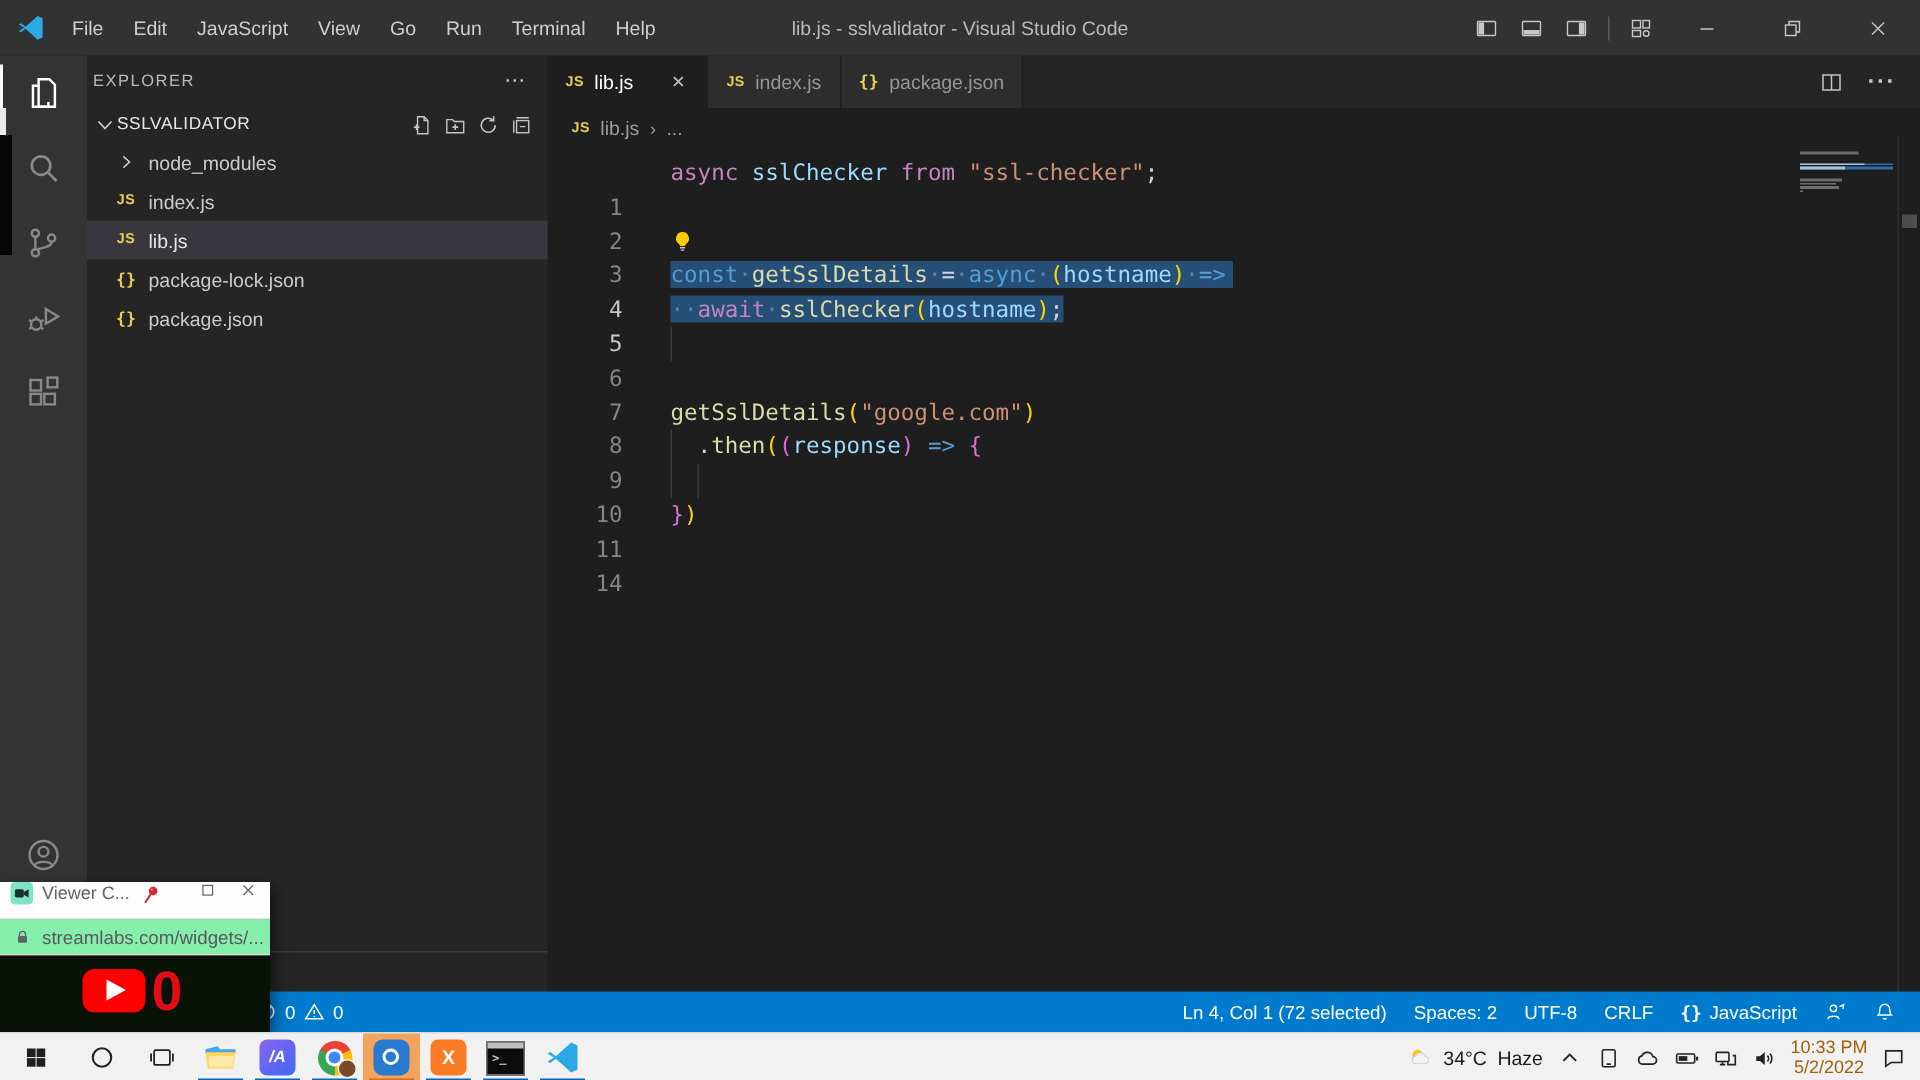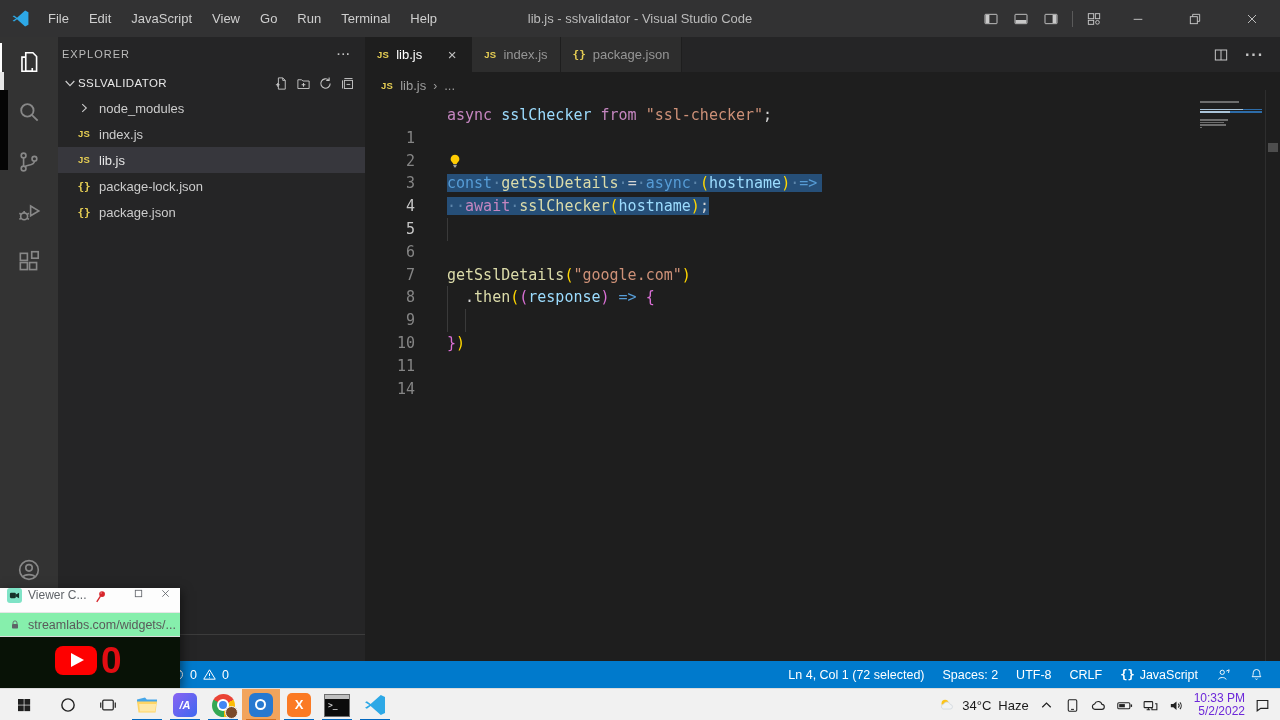--- a/index.html
+++ b/index.html
@@ -145,21 +145,21 @@
   .sl-ic::after{content:"";position:absolute;left:6px;top:6px;width:7px;height:7px;border:2.5px solid #fff;border-radius:50%}
   .xp-ic{width:24px;height:24px;border-radius:5px;background:#fb7a24;color:#fff;
     font:700 13px/24px "Liberation Sans",sans-serif;text-align:center}
   .term-ic{width:24px;height:21px;background:#0c0c0c;border:1px solid #6d6d6d;position:relative}
   .term-ic .term-bar{position:absolute;top:0;left:0;right:0;height:4px;background:#bfbfbf}
   .term-ic .term-txt{position:absolute;top:7px;left:3px;color:#ccc;font:700 8px/1 "DejaVu Sans Mono",monospace}
   .tray{margin-left:auto;display:flex;align-items:center;gap:9px;padding-right:9px}
   .tray .icn svg{width:17px;height:17px}
   .weather{display:flex;align-items:center;gap:7px;font-size:13px;color:#1b1b1b}
   .weather svg{width:20px;height:20px}
-  .clock{font-size:12px;line-height:13.5px;text-align:right;color:#6d28d9}
+  .clock{font-size:12px;line-height:13.5px;text-align:center;color:#a16207}
 </style>
 </head>
 <body>
 
 <div id="screen">
 
   <header id="titlebar">
     <span class="tb-logo icn">
         <svg viewBox="0 0 24 24">
           <path fill="#2da8e6" d="M17.8 2 7.6 11.1 3.9 8.3 2 9.3l4.4 2.7L2 14.7l1.9 1 3.7-2.8L17.8 22l4.2-2V4l-4.2-2z"></path>

